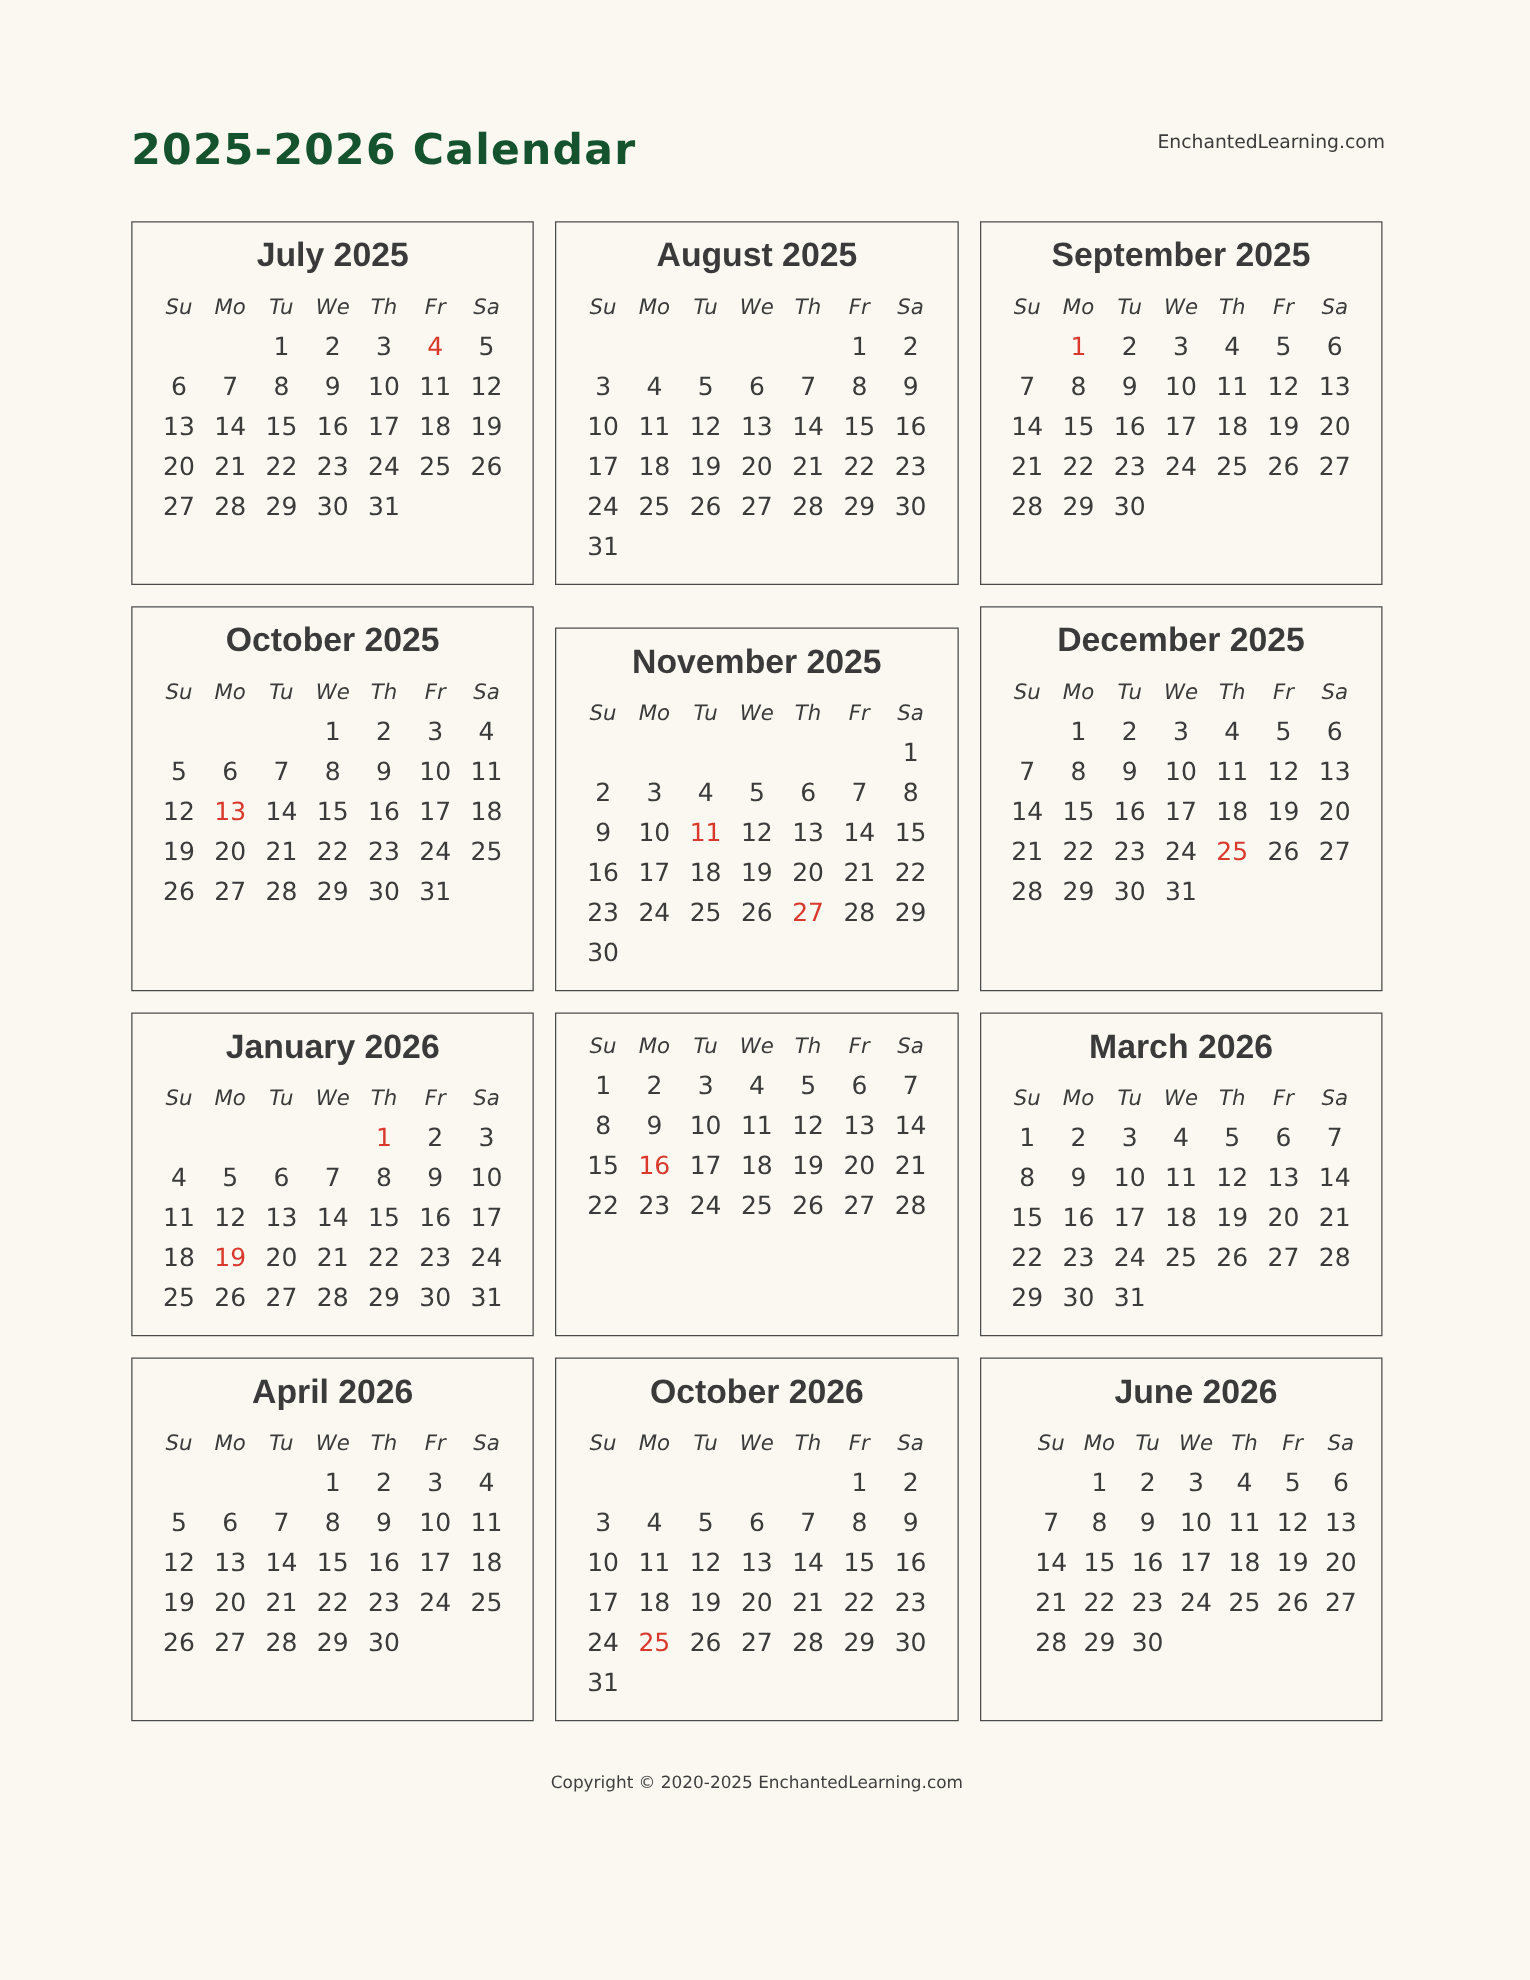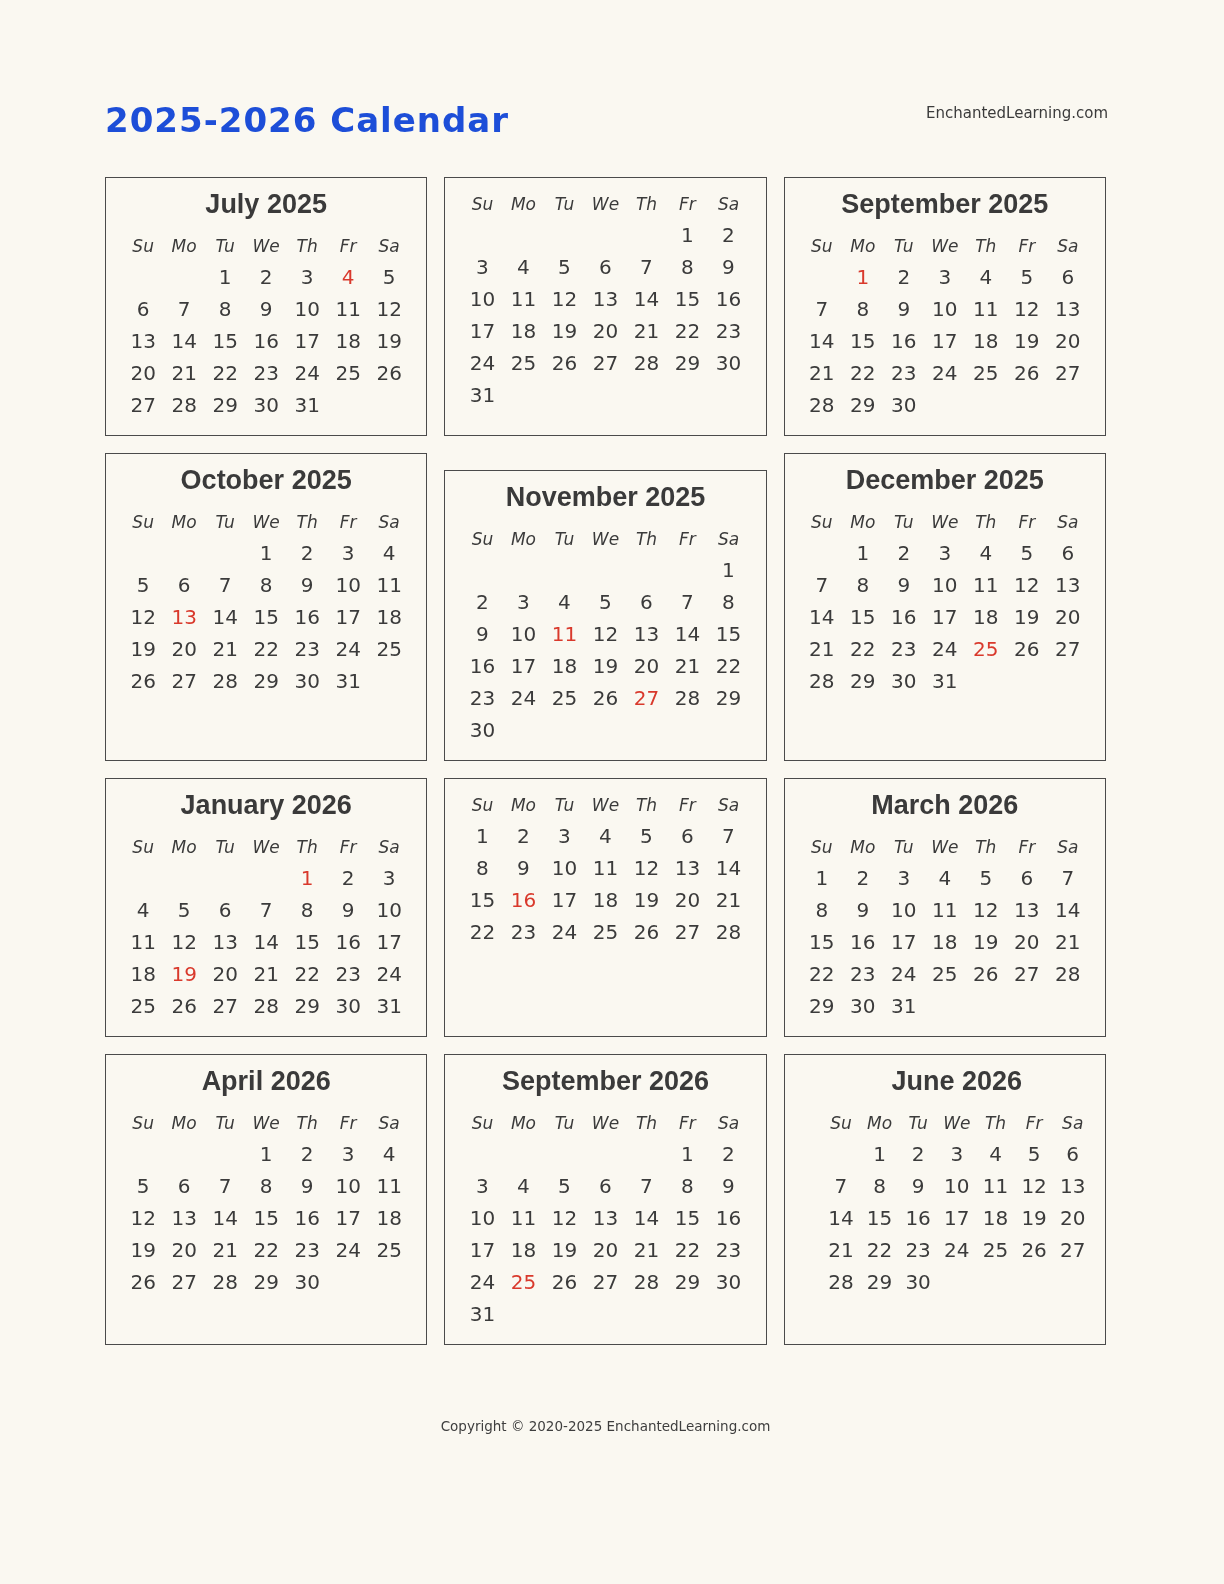--- a/index.html
+++ b/index.html
@@ -14,21 +14,21 @@
   }
   .page { position: absolute; inset: 0; }
 
   .page-title {
     position: absolute;
     left: 105px;
     top: 100px;
     font-size: 34px;
     font-weight: bold;
     letter-spacing: 1px;
-    color: #1d4ed8;
+    color: #14532d;
   }
   .brand {
     position: absolute;
     top: 104px;
     right: 116px;
     font-size: 15px;
     color: #3b3b3b;
   }
 
   .months-grid {
@@ -156,20 +156,21 @@
               <td>29</td>
               <td>30</td>
               <td>31</td>
               <td>&nbsp;</td>
               <td>&nbsp;</td>
             </tr>
           </tbody>
         </table>
       </div>
       <div class="month" style="border-color: rgb(75, 75, 75);">
+        <div class="month-title">August 2025</div>
         <table class="month-table">
           <thead>
             <tr>
               <th>Su</th>
               <th>Mo</th>
               <th>Tu</th>
               <th>We</th>
               <th>Th</th>
               <th>Fr</th>
               <th>Sa</th>
@@ -730,21 +731,21 @@
               <td>28</td>
               <td>29</td>
               <td>30</td>
               <td>&nbsp;</td>
               <td>&nbsp;</td>
             </tr>
           </tbody>
         </table>
       </div>
       <div class="month" style="border-color: rgb(75, 75, 75);">
-        <div class="month-title">September 2026</div>
+        <div class="month-title">October 2026</div>
         <table class="month-table">
           <thead>
             <tr>
               <th>Su</th>
               <th>Mo</th>
               <th>Tu</th>
               <th>We</th>
               <th>Th</th>
               <th>Fr</th>
               <th>Sa</th>

